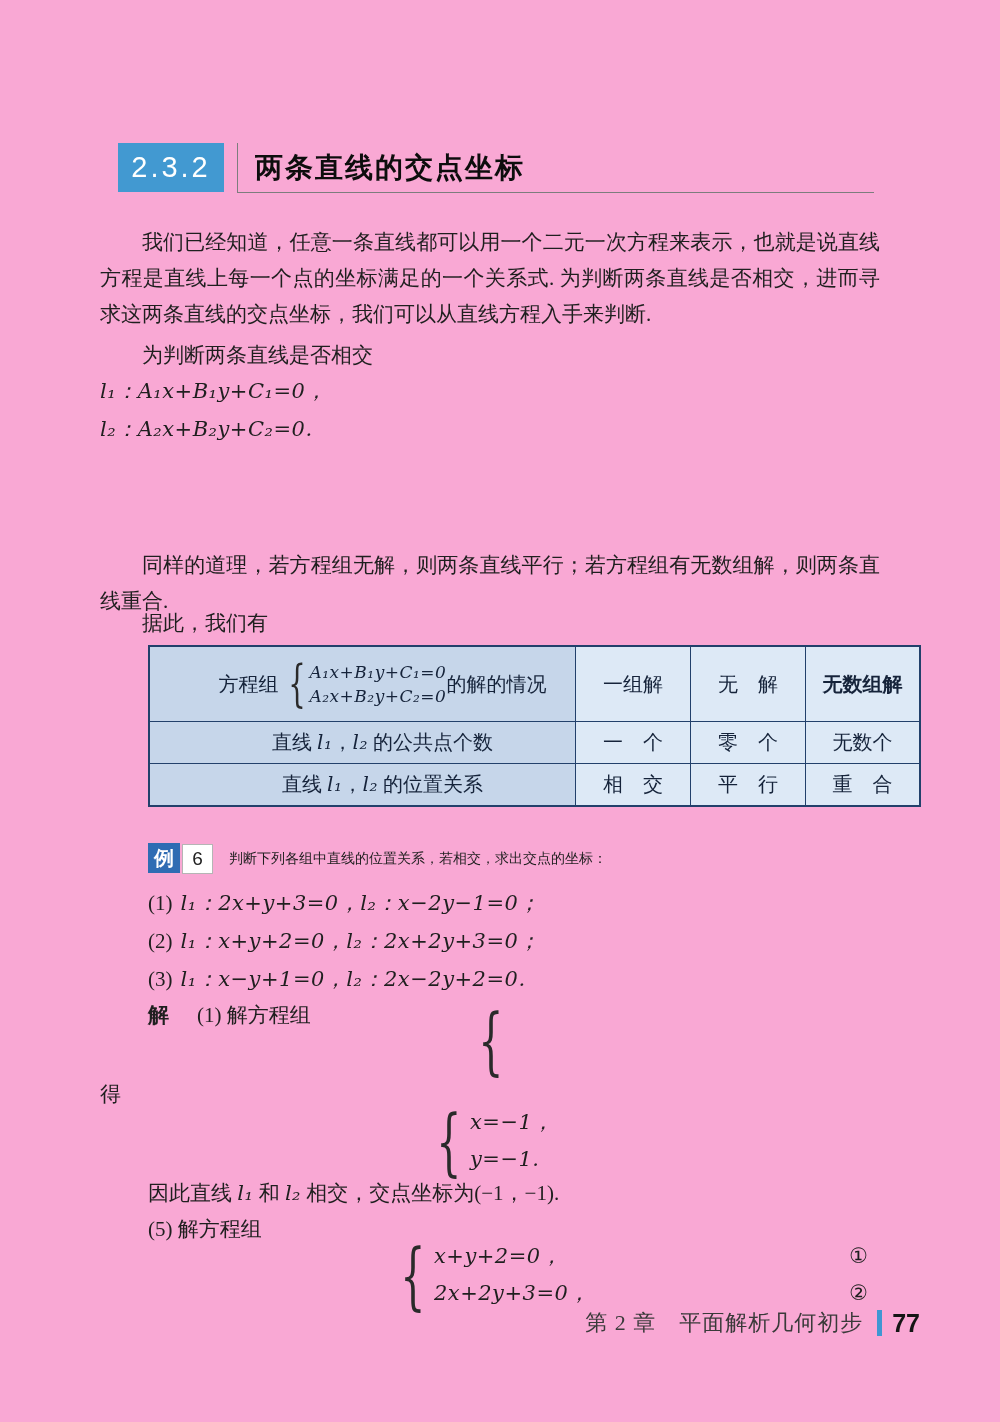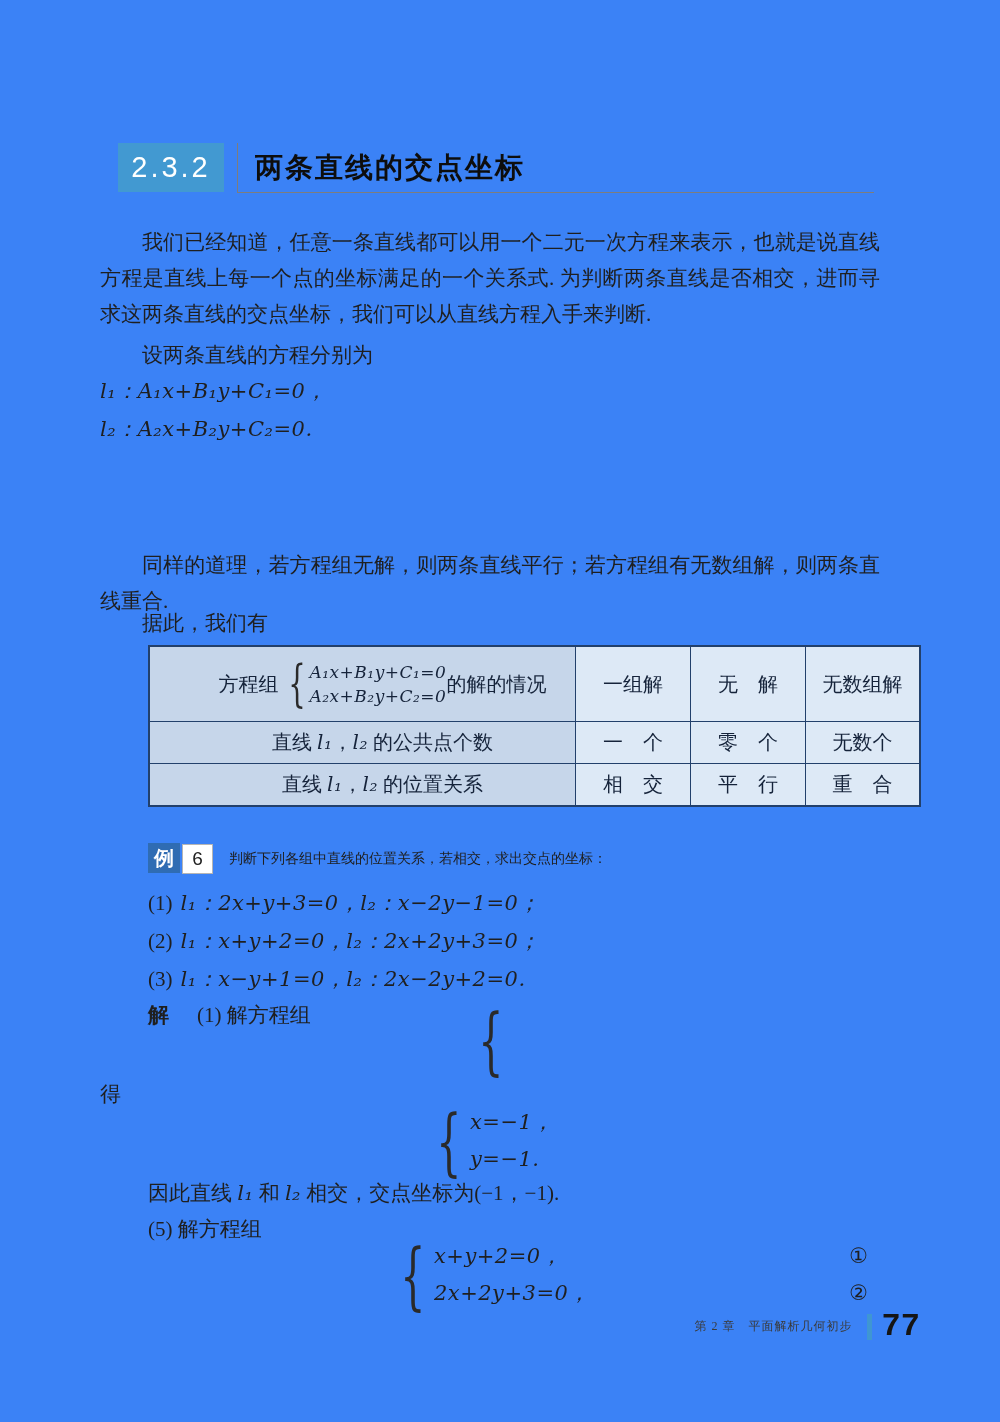--- a/index.html
+++ b/index.html
@@ -7,21 +7,21 @@
     --example_blue:#2f6cb3;
     --table_col1_bg:#c6d6ea;
     --table_cell_bg:#dde9f6;
     --table_border:#22406b;
     --footer_bar:#3f96d2;
     --rule_gray:#7d7d7d;
     --text:#1f1f1f;
   }
   html,body{margin:0;padding:0;background:#fff;}
   .page{
-    position:relative;width:1000px;height:1422px;background:#3b82f6;overflow:hidden;
+    position:relative;width:1000px;height:1422px;background:#f9a8d4;overflow:hidden;
     font-family:"Liberation Serif","DejaVu Serif",serif;color:var(--text);
   }
   
   .sec-header{position:absolute;top:143px;left:118px;width:756px;display:flex;align-items:stretch;}
   .sec-num{
     width:106px;height:49px;background:var(--section_blue);color:#fff;
     font-family:"Liberation Sans","DejaVu Sans",sans-serif;
     font-size:29px;letter-spacing:3px;display:flex;align-items:center;justify-content:center;
   }
   .sec-rule{
@@ -81,41 +81,41 @@
     display:flex;align-items:center;justify-content:center;margin:3px 0 0 2px;
   }
   .ex-prompt{font-size:14px;line-height:35px;margin-left:16px;}
   .item-line{position:absolute;left:48px;font-size:21px;line-height:38px;}
   .item-line .marker{margin-right:8px;}
   .sol-label{
     font-family:"Liberation Sans","DejaVu Sans",sans-serif;font-weight:700;font-size:21px;margin-right:28px;
   }
   
   .footer{position:absolute;top:1308px;right:80px;display:flex;align-items:center;}
-  .footer .chap{font-size:12px;color:#3a3a3a;letter-spacing:1px;}
+  .footer .chap{font-size:22px;color:#3a3a3a;letter-spacing:1px;}
   .footer .bar{width:5px;height:26px;background:var(--footer_bar);margin:0 10px 0 14px;}
-  .footer .pg{font-family:Liberation Mono, monospace;font-size:32px;font-weight:700;color:#151515;}
+  .footer .pg{font-family:Liberation Sans, sans-serif;font-size:25px;font-weight:700;color:#151515;}
 </style>
 </head>
 <body>
 
 <div class="page">
 
   <div class="sec-header">
     <div class="sec-num">2.3.2</div>
     <div class="sec-rule">
       <div class="sec-title">两条直线的交点坐标</div>
     </div>
   </div>
 
   <div class="content">
 
     <div class="para indent" style="top:224px;">我们已经知道，任意一条直线都可以用一个二元一次方程来表示，也就是说直线方程是直线上每一个点的坐标满足的一个关系式. 为判断两条直线是否相交，进而寻求这两条直线的交点坐标，我们可以从直线方程入手来判断.</div>
 
-    <div class="para indent" style="top:337px;">设两条直线的方程分别为</div>
+    <div class="para indent" style="top:337px;">为判断两条直线是否相交</div>
 
     <div class="center-line" style="top:372px;"><span class="m">l₁：A₁x+B₁y+C₁=0，</span></div>
     <div class="center-line" style="top:410px;"><span class="m">l₂：A₂x+B₂y+C₂=0.</span></div>
 
 
     <div class="para indent" style="top:547px;">同样的道理，若方程组无解，则两条直线平行；若方程组有无数组解，则两条直线重合.</div>
 
     <div class="para indent" style="top:605px;">据此，我们有</div>
   </div>
 
@@ -128,21 +128,21 @@
           <span class="brace">{</span>
           <span class="eqs">
             <span class="m">A₁x+B₁y+C₁=0</span>
             <span class="m">A₂x+B₂y+C₂=0</span>
           </span>
           <span>的解的情况</span>
         </div>
       </td>
       <td style="width:106px;">一组解</td>
       <td style="width:106px;">无　解</td>
-      <td style="width:105px;">无数组解</td>
+      <td style="width:105px;font-weight:bold;">无数组解</td>
     </tr>
     <tr class="r2">
       <td class="first"><span>直线 </span><span class="m">l₁</span><span>，</span><span class="m">l₂</span><span> 的公共点个数</span></td>
       <td>一　个</td>
       <td>零　个</td>
       <td>无数个</td>
     </tr>
     <tr class="r3">
       <td class="first"><span>直线 </span><span class="m">l₁</span><span>，</span><span class="m">l₂</span><span> 的位置关系</span></td>
       <td>相　交</td>

